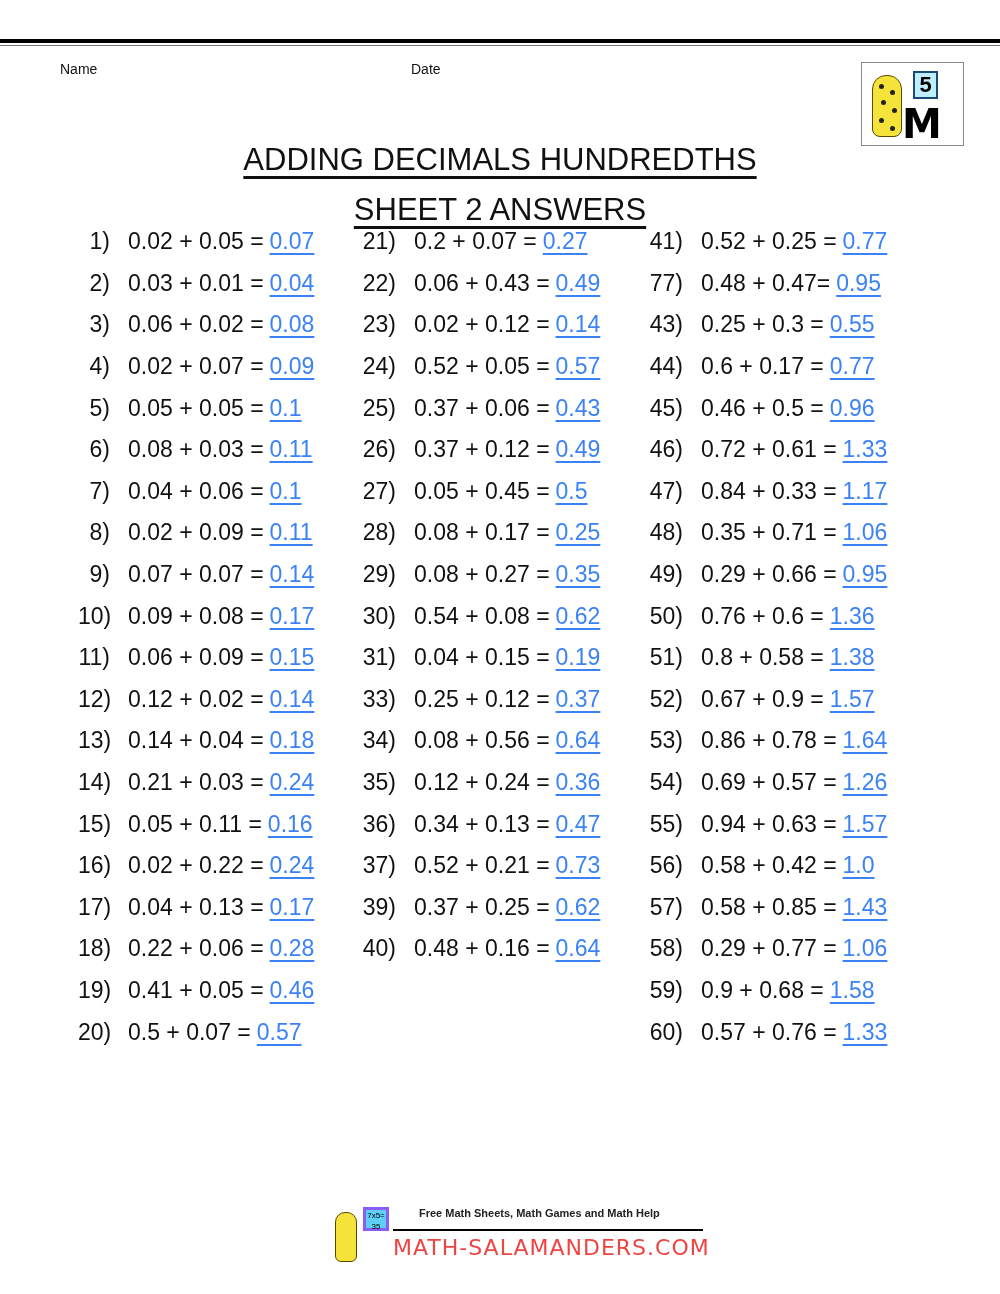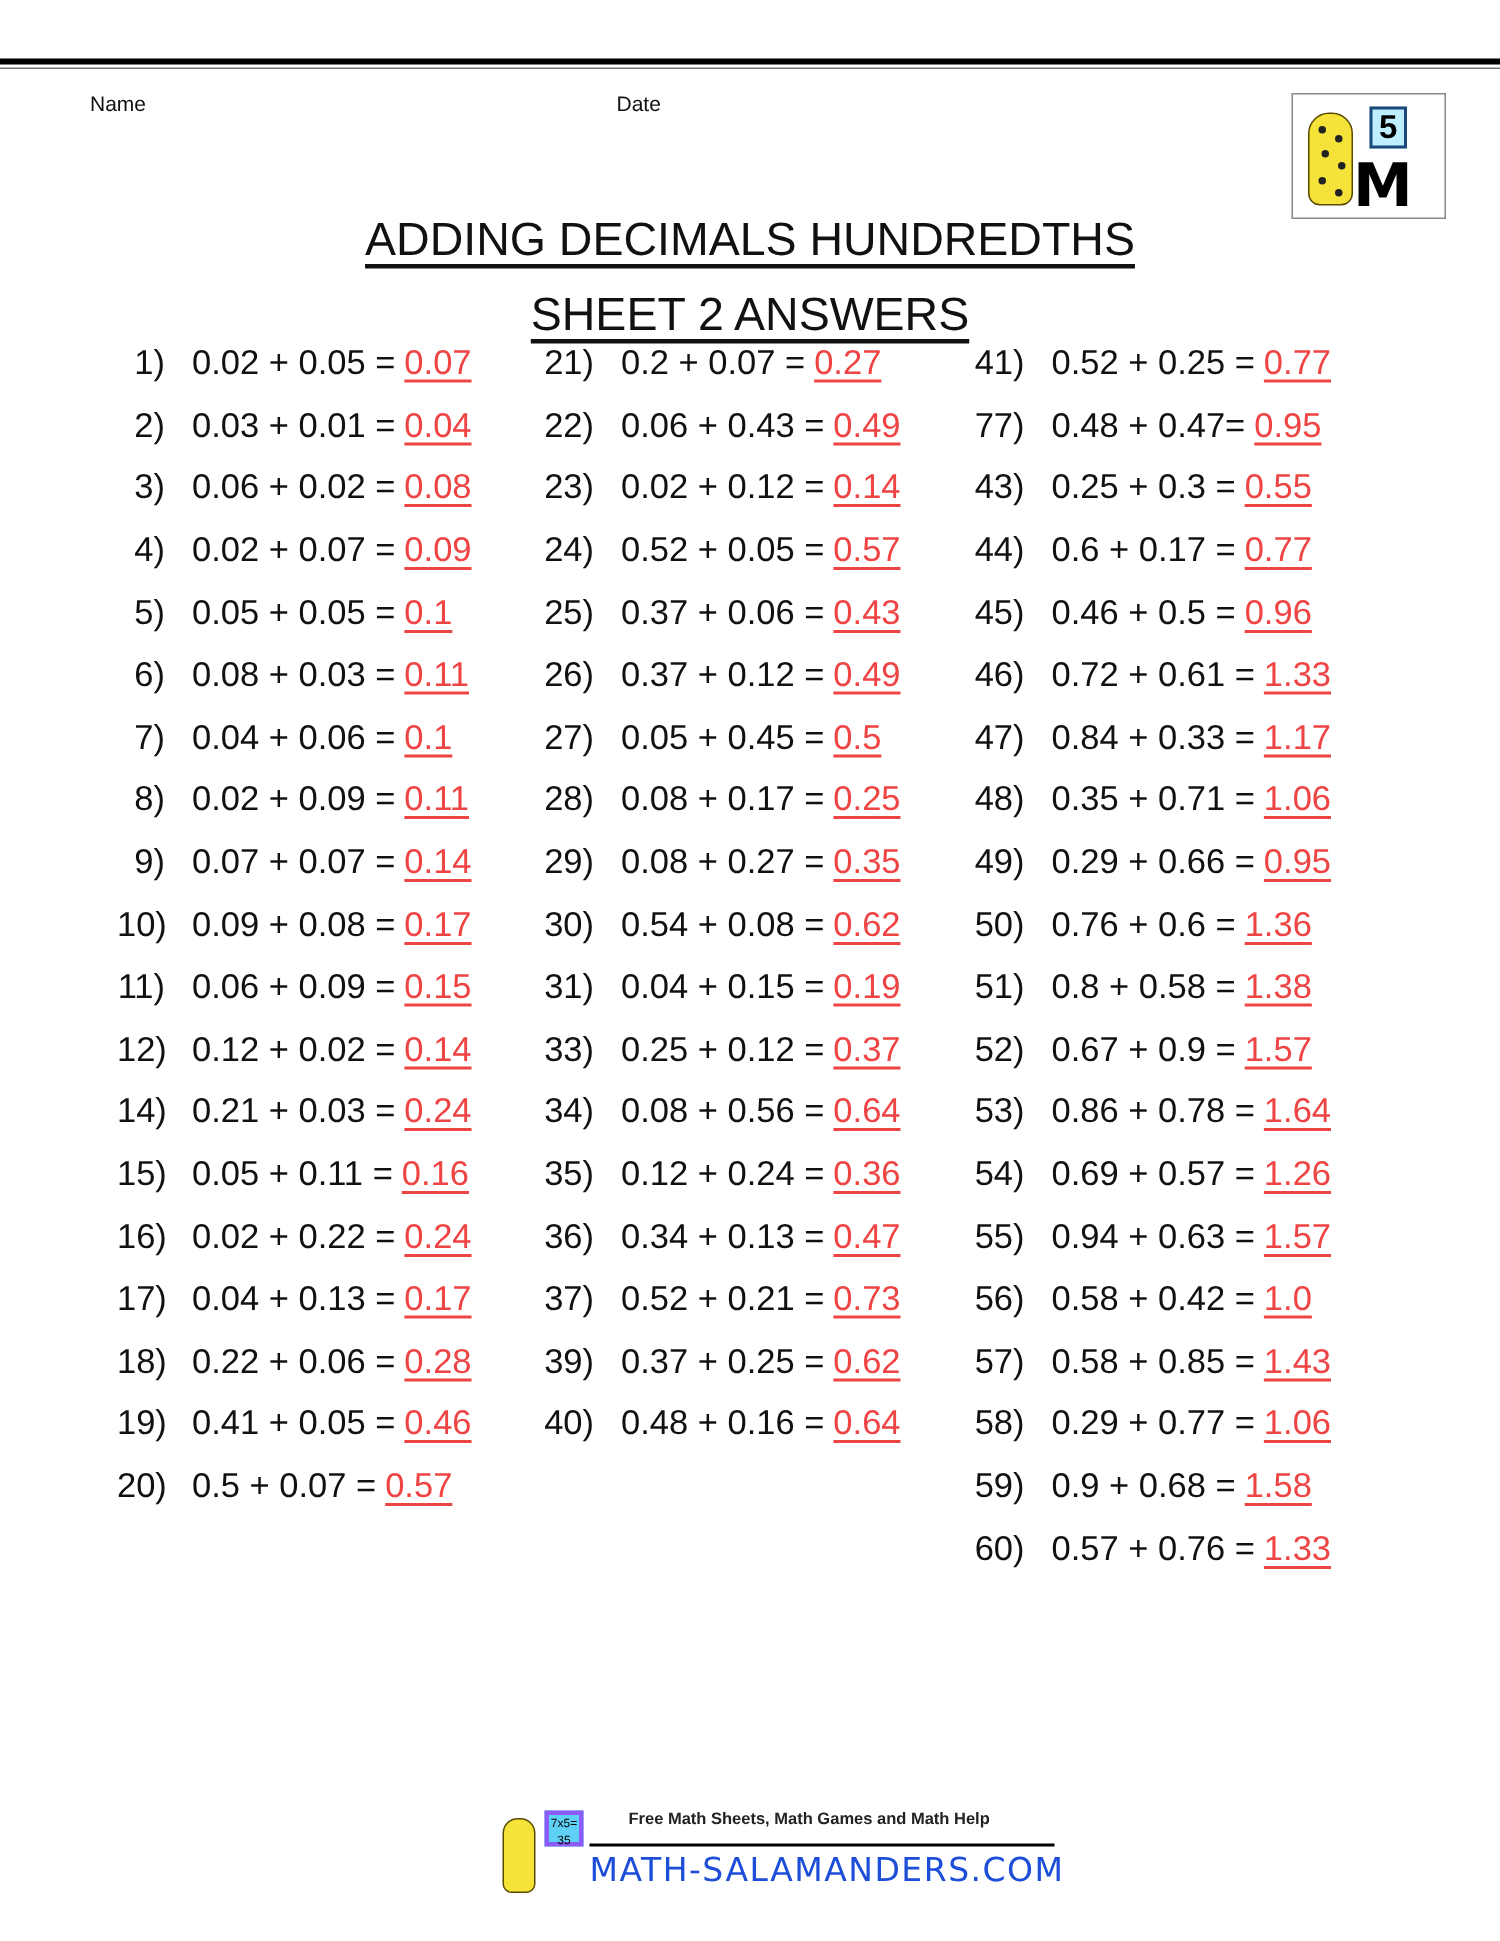--- a/index.html
+++ b/index.html
@@ -21,30 +21,30 @@
   .title { position: absolute; left: 0; width: 1000px; text-align: center; font-size: 31px; font-weight: normal; margin-top: 37px; }
   .title span { text-decoration: underline; text-decoration-thickness: 3px; text-underline-offset: 6px; }
   .title-1 { top: 105px; }
   .title-2 { top: 155px; }
 
   .col { position: absolute; top: 221px; }
   .row { height: 41.6px; display: flex; align-items: center; font-size: 23px; white-space: nowrap; }
   .num { display: inline-block; width: 52px; text-align: right; }
   .col1 .num { width: 32px; }
   .eq { margin-left: 18px; }
-  .ans { color: #ef4444; text-decoration: underline; text-decoration-thickness: 2px; text-underline-offset: 4px; margin-left: 6px; }
+  .ans { color: #3b82f6; text-decoration: underline; text-decoration-thickness: 2px; text-underline-offset: 4px; margin-left: 6px; }
 
   .col1 { left: 78px; }
   .col2 { left: 344px; }
   .col3 { left: 631px; }
 
   .footer { position: absolute; left: 327px; top: 1202px; width: 385px; height: 72px; }
   .footer-tag { position: absolute; left: 92px; top: 5px; font-size: 11px; font-weight: bold; color: #222; }
   .footer-rule { position: absolute; left: 66px; top: 27px; width: 310px; height: 2px; background: #000; }
-  .footer-site { position: absolute; left: 66px; top: 33px; font-size: 22px; letter-spacing: 1px; color: #1d4ed8; font-family: "DejaVu Sans", sans-serif; }
+  .footer-site { position: absolute; left: 66px; top: 33px; font-size: 22px; letter-spacing: 1px; color: #ef4444; font-family: "DejaVu Sans", sans-serif; }
   .footer-mascot { position: absolute; left: 8px; top: 10px; width: 22px; height: 50px; background: #f5e33a; border-radius: 10px 10px 6px 6px; border: 1px solid #5a4a00; }
   .footer-board { position: absolute; left: 36px; top: 5px; width: 26px; height: 24px; background: #5fd0f5; border: 3px solid #8b5cf6; font-size: 8px; text-align: center; line-height: 11px; color: #000; }
 </style>
 </head>
 <body>
 
 <div class="top-rule"></div>
 <div class="top-rule-thin"></div>
 
 <div class="label-name">Name</div>
@@ -121,20 +121,25 @@
       <span class="num">11)</span>
       <span class="eq">0.06 + 0.09 =</span>
       <span class="ans">0.15</span>
     </div>
     <div class="row">
       <span class="num">12)</span>
       <span class="eq">0.12 + 0.02 =</span>
       <span class="ans">0.14</span>
     </div>
     <div class="row">
+      <span class="num">13)</span>
+      <span class="eq">0.14 + 0.04 =</span>
+      <span class="ans">0.18</span>
+    </div>
+    <div class="row">
       <span class="num">14)</span>
       <span class="eq">0.21 + 0.03 =</span>
       <span class="ans">0.24</span>
     </div>
     <div class="row">
       <span class="num">15)</span>
       <span class="eq">0.05 + 0.11 =</span>
       <span class="ans">0.16</span>
     </div>
     <div class="row">

